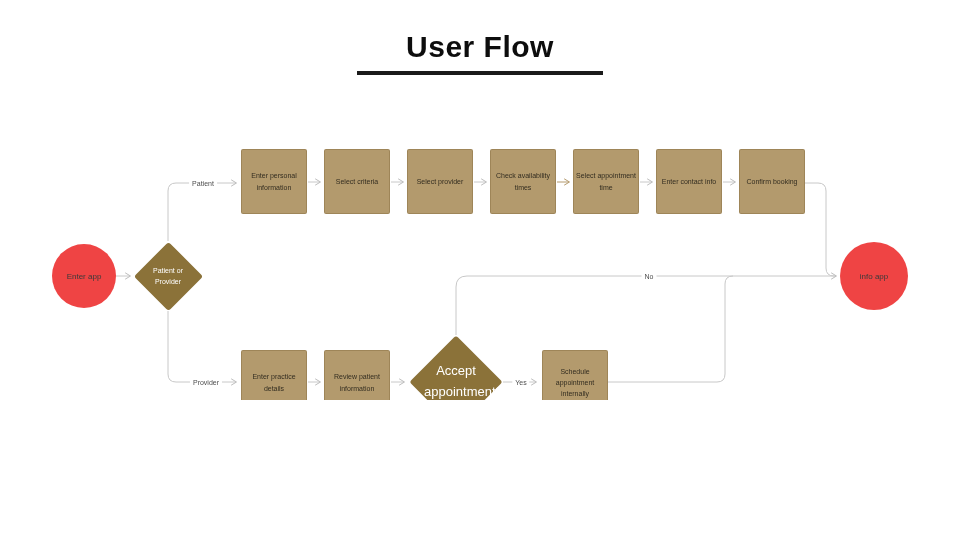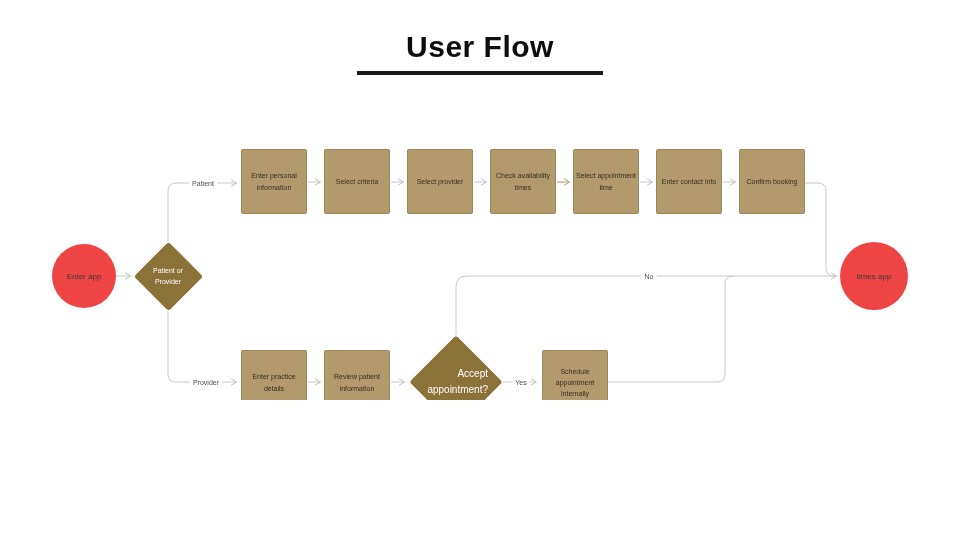--- a/index.html
+++ b/index.html
@@ -115,29 +115,29 @@
 
   <div class="node-box" style="left:241px;top:350px;">
     <span>Enter practice details</span>
   </div>
   <div class="node-box" style="left:324px;top:350px;">
     <span>Review patient information</span>
   </div>
 
   <div class="diamond-wrap" style="left:409px;top:335px;width:94px;height:94px;">
     <div class="diamond-shape" style="left:14px;top:14px;width:66px;height:66px;"></div>
-    <div class="diamond-label" style="width:64px;font-size:10px;text-align:right;">Accept appointment?</div>
+    <div class="diamond-label" style="width:64px;font-size:13px;">Accept appointment?</div>
   </div>
 
   <div class="node-box" style="left:542px;top:350px;">
     <span>Schedule appointment internally</span>
   </div>
 
   <div class="node-circle" style="left:840px;top:242px;width:68px;height:68px;">
-    <span>times app</span>
+    <span>info app</span>
   </div>
 
   <span class="edge-label" style="left:203px;top:183px;">Patient</span>
   <span class="edge-label" style="left:206px;top:382px;">Provider</span>
   <span class="edge-label" style="left:521px;top:382px;">Yes</span>
   <span class="edge-label" style="left:649px;top:276px;">No</span>
 
   <div class="footer-bar"></div>
 </div>
 

